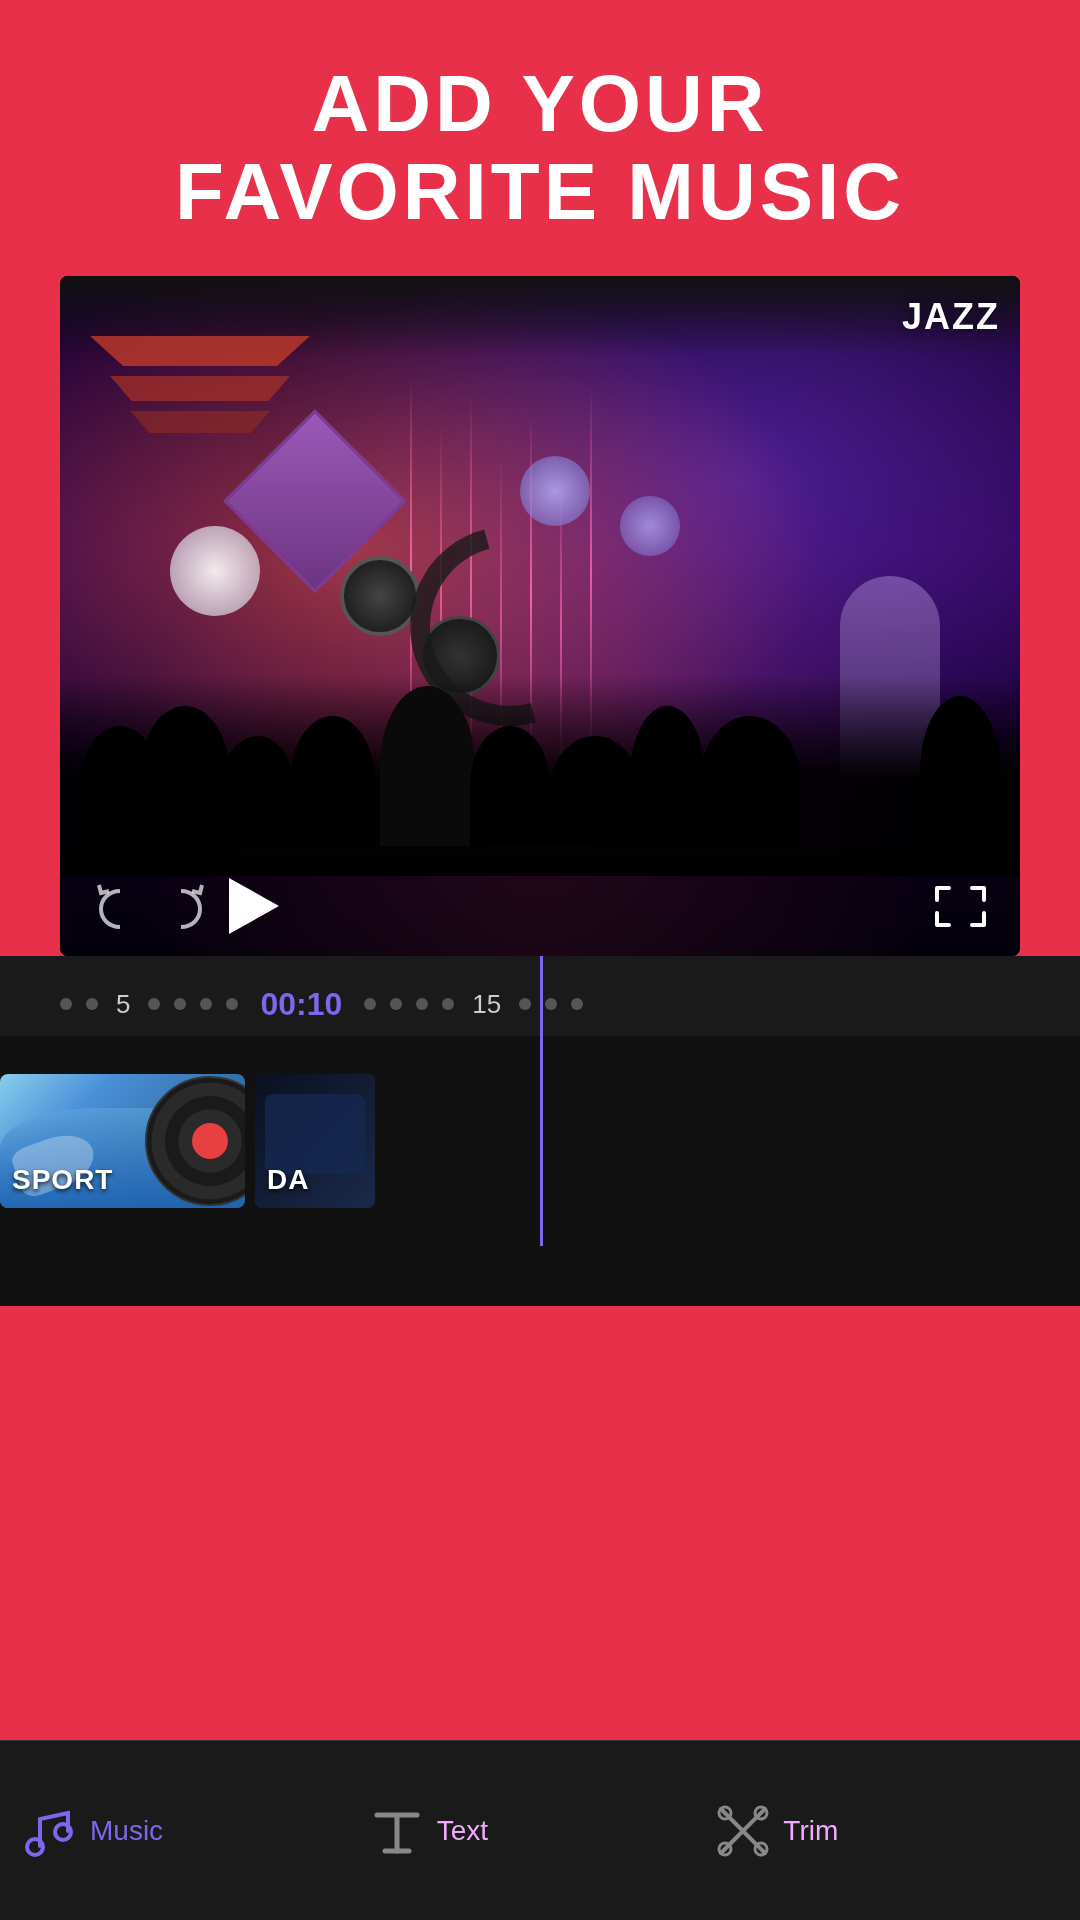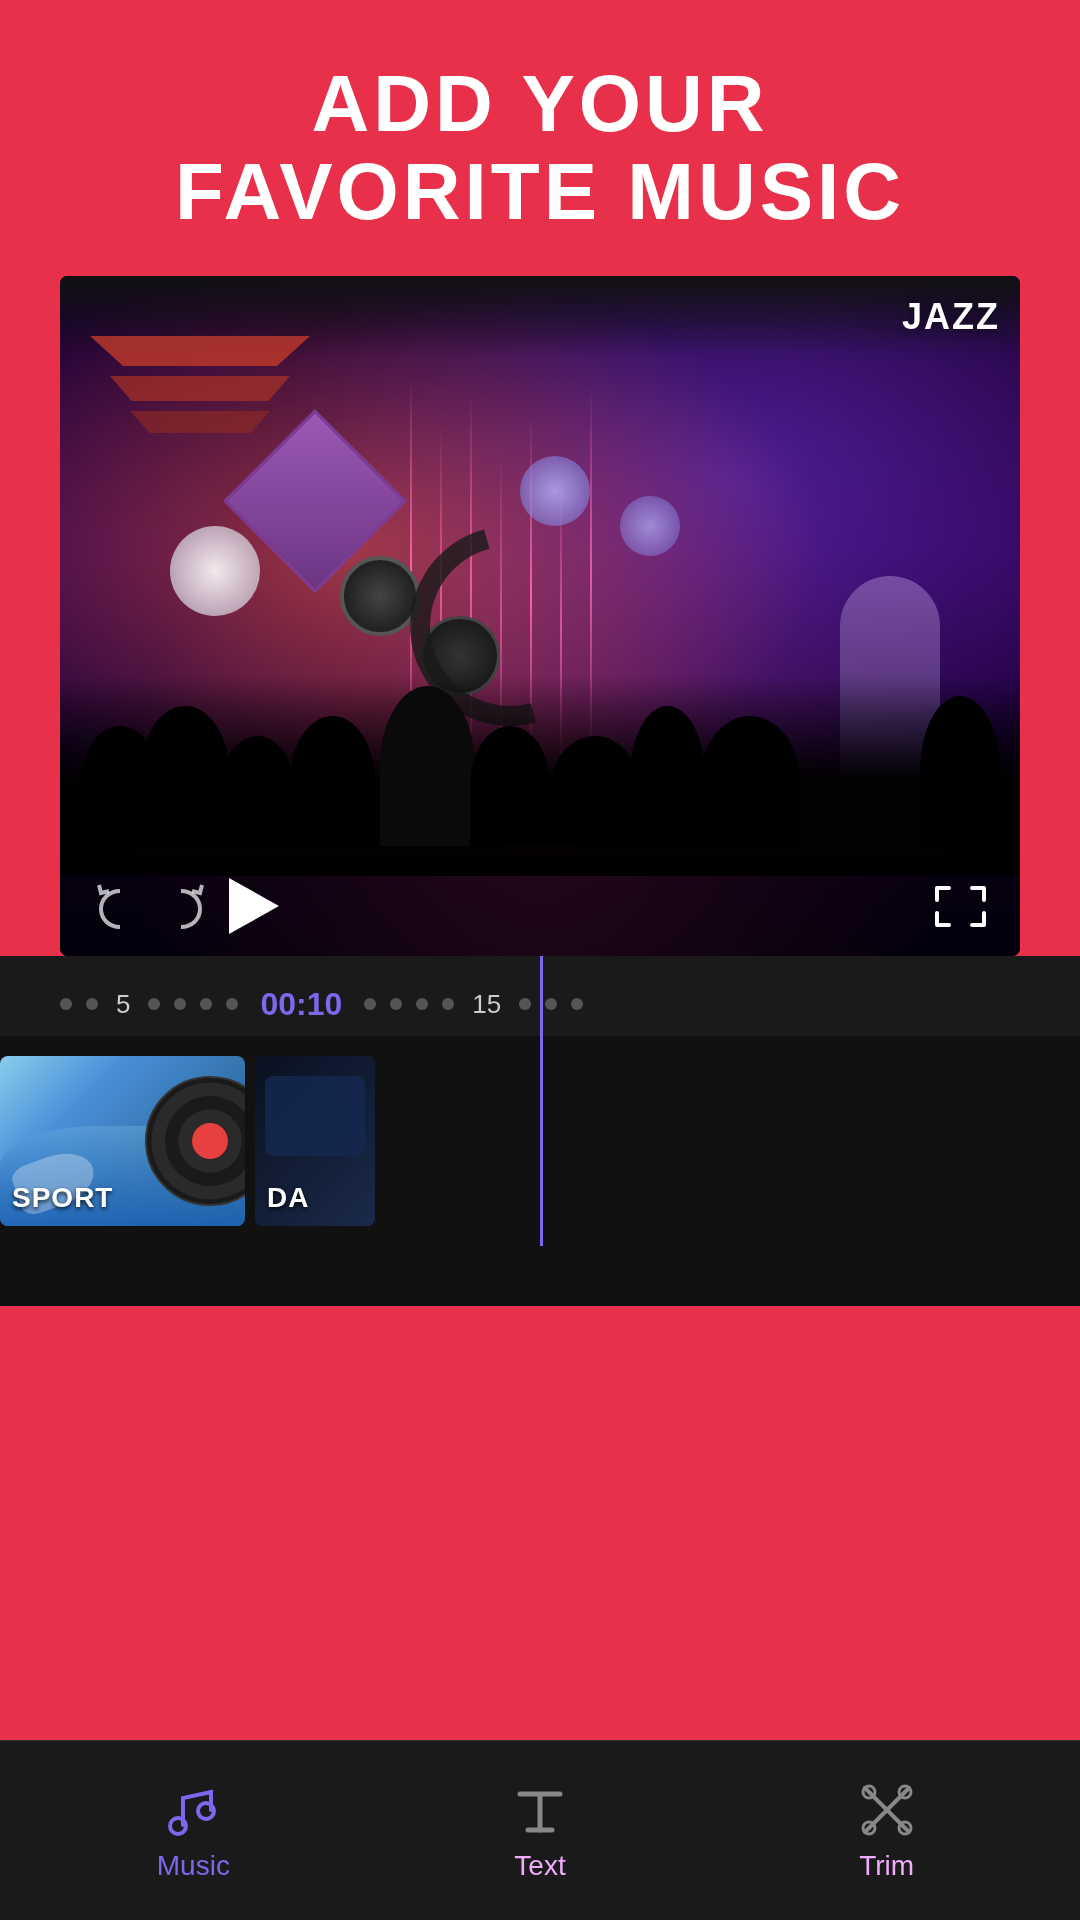--- a/index.html
+++ b/index.html
@@ -185,21 +185,21 @@
       display: flex;
       gap: 0;
       align-items: center;
       padding: 20px 0;
       position: absolute;
       left: 0;
     }
 
     .music-card {
       width: 245px;
-      height: 170px;
+      height: 134px;
       position: relative;
       border-radius: 8px;
       overflow: hidden;
       margin-right: 10px;
       flex-shrink: 0;
     }
 
     .music-card-bg {
       width: 100%;
       height: 100%;
@@ -274,21 +274,21 @@
       background: #1a1a1a;
       display: flex;
       align-items: center;
       justify-content: space-around;
       padding: 0 20px;
       border-top: 1px solid #333;
     }
 
     .nav-item {
       display: flex;
-      flex-direction: column;
+      flex-direction: row;
       align-items: center;
       gap: 10px;
       cursor: pointer;
       flex: 1;
     }
 
     .nav-label {
       font-size: 28px;
       color: #f0abfc;
     }

